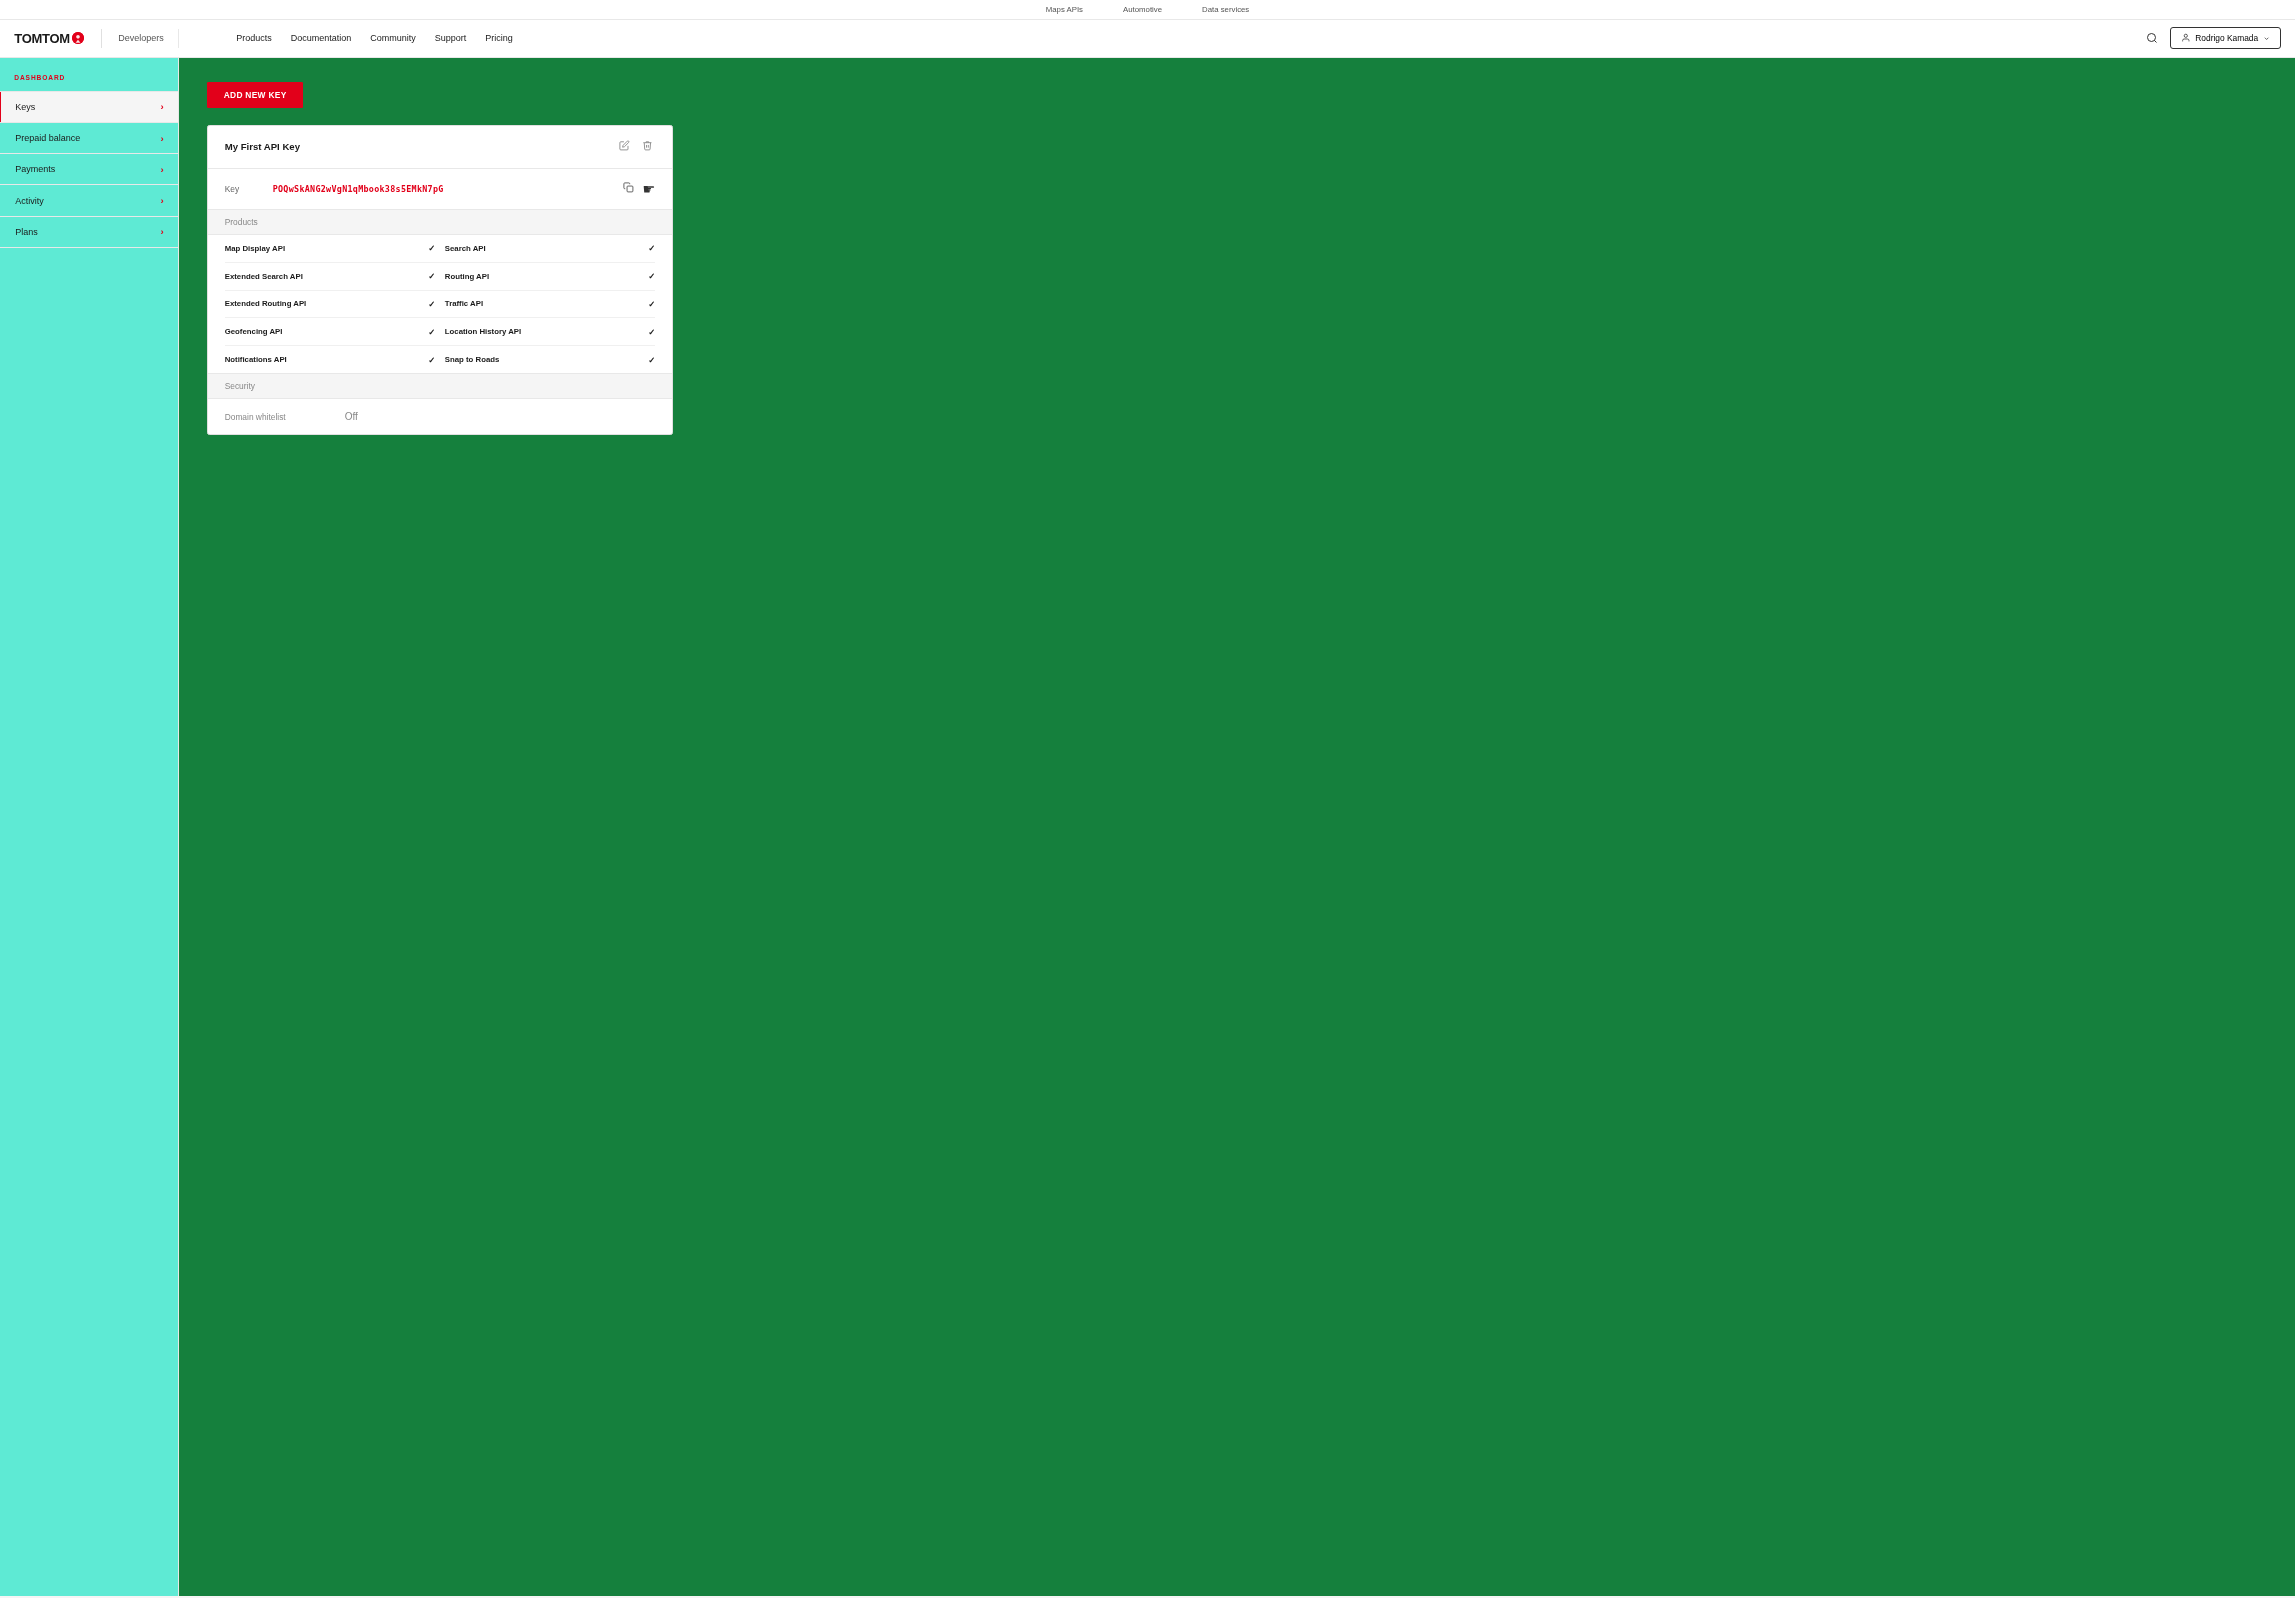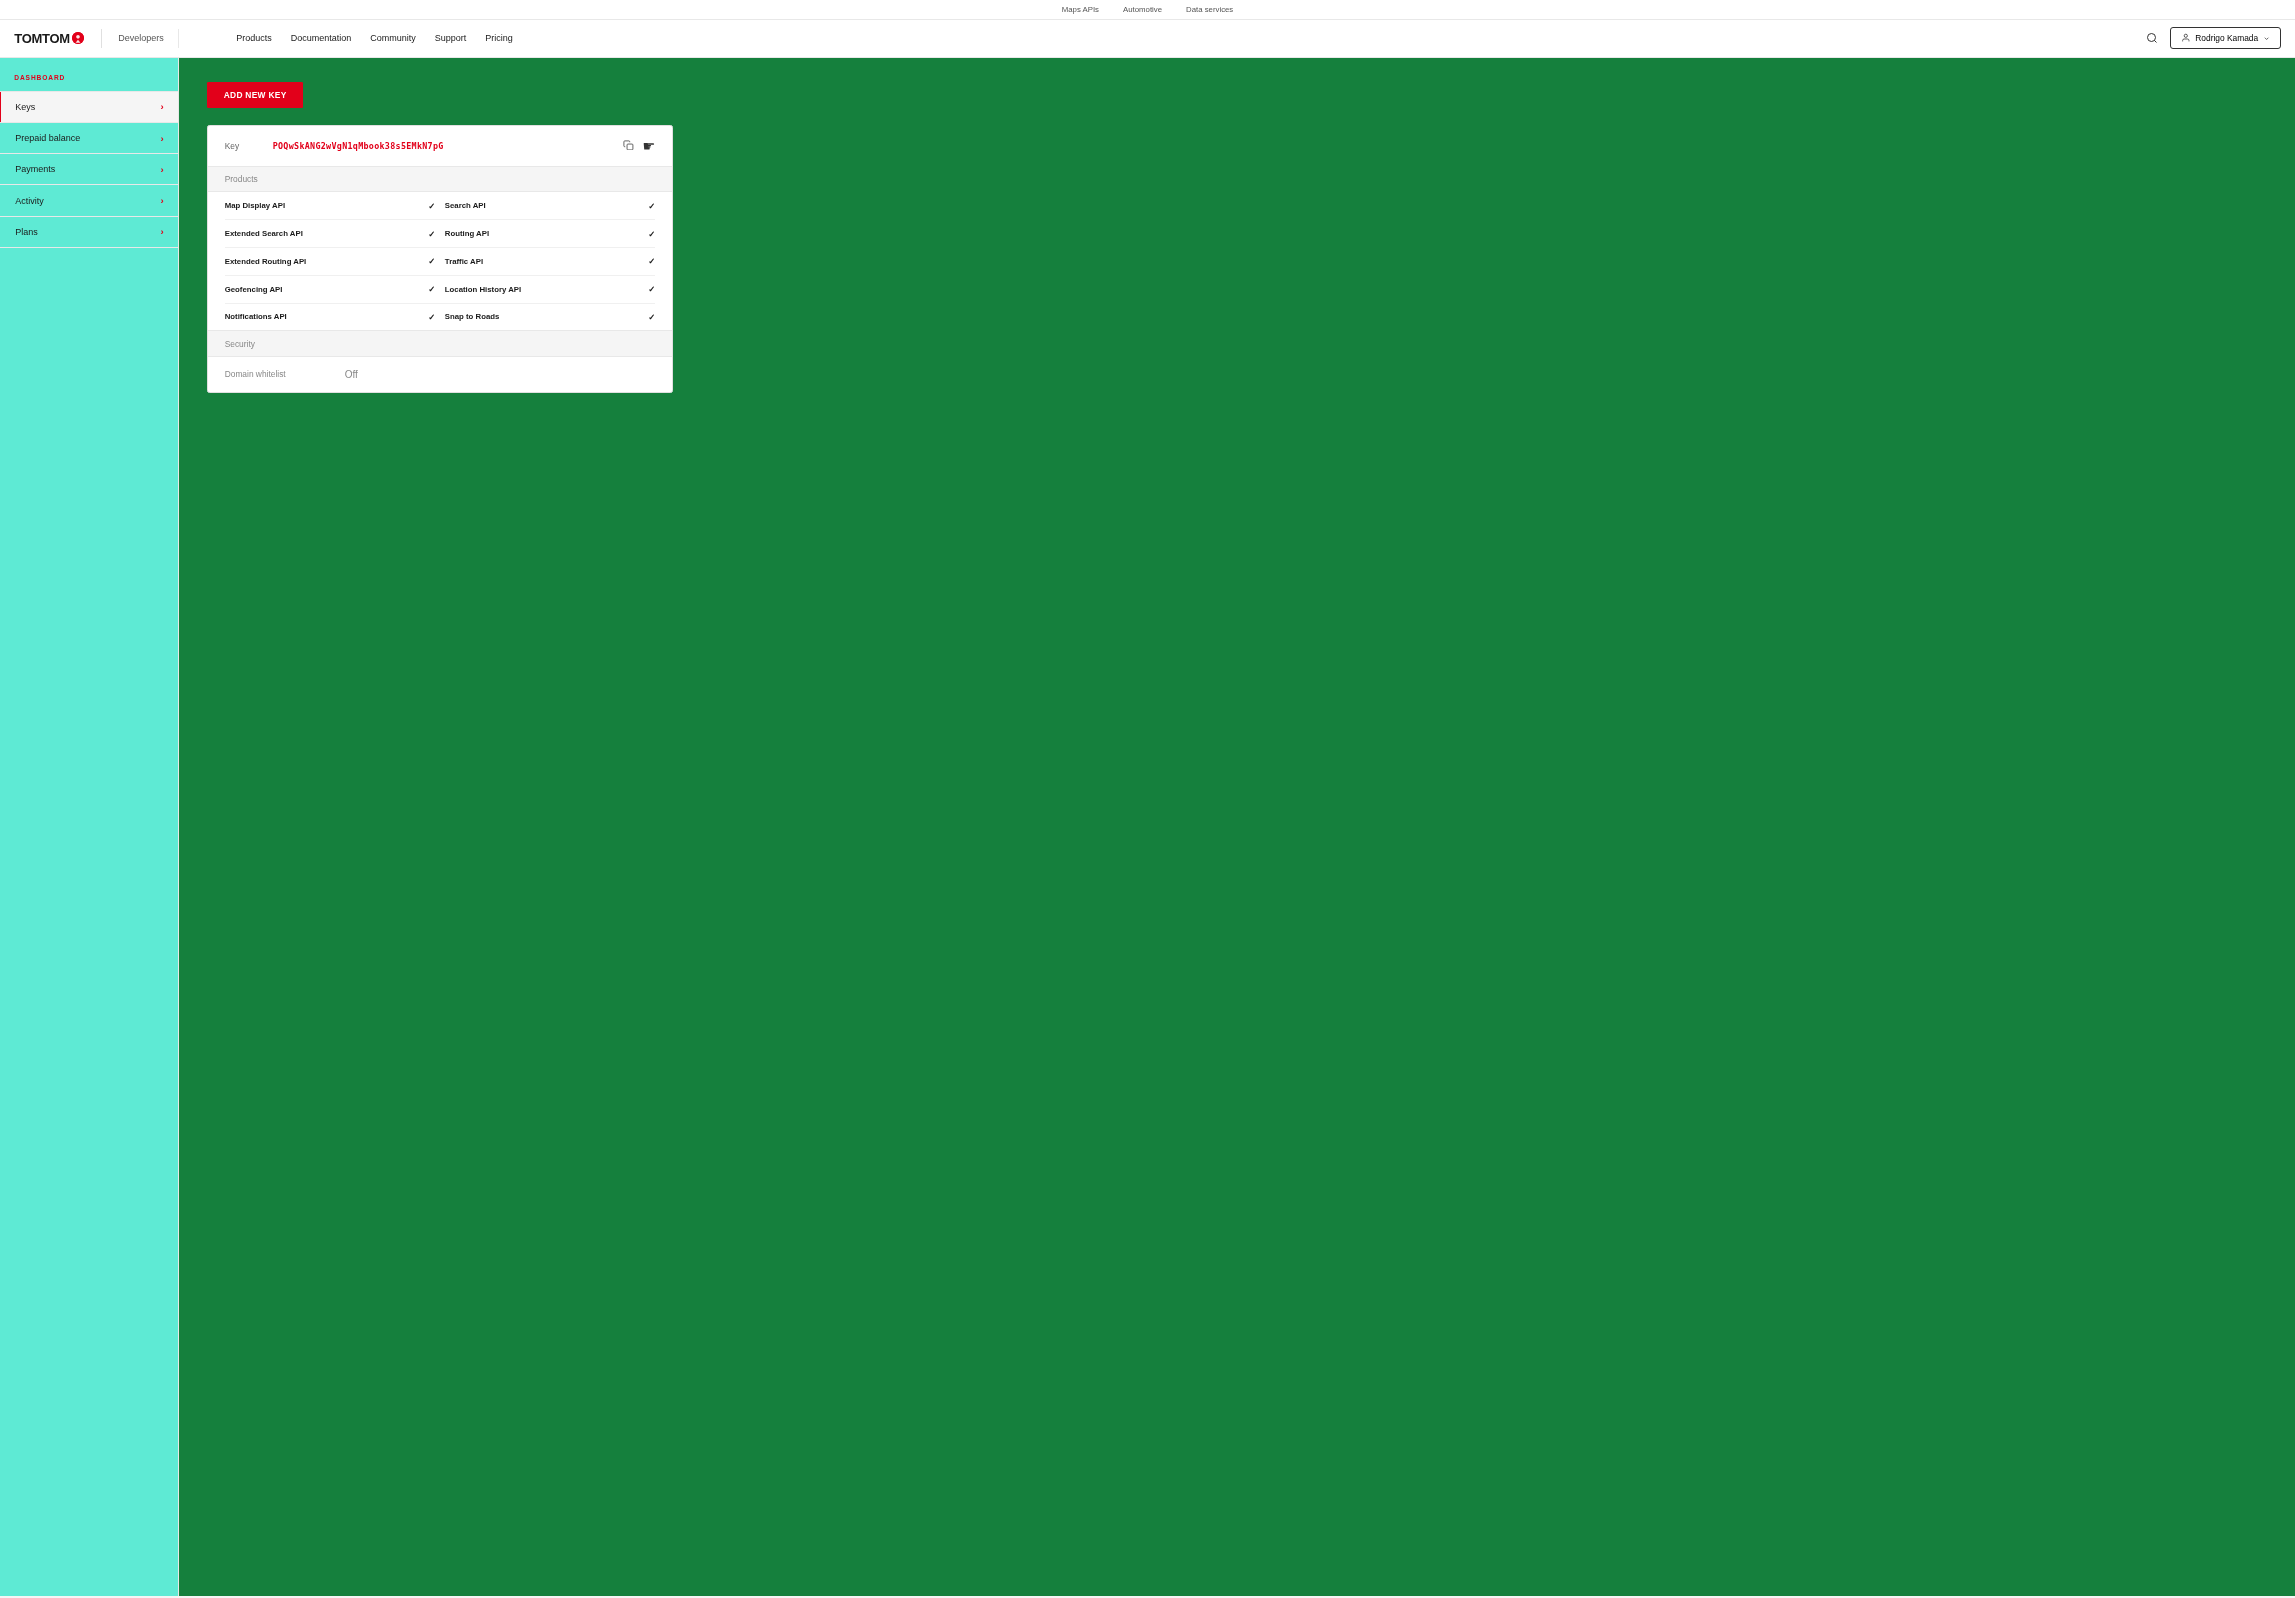--- a/index.html
+++ b/index.html
@@ -5,21 +5,21 @@
     * { box-sizing: border-box; margin: 0; padding: 0; }
     body { font-family: -apple-system, BlinkMacSystemFont, 'Segoe UI', Arial, sans-serif; background: #f5f5f5; color: #333; font-size: 8.4px; }
 
     
     .promo-bar {
       background: #fff;
       border-bottom: 0.6px solid #e8e8e8;
       display: flex;
       justify-content: center;
       align-items: center;
-      gap: 24px;
+      gap: 40px;
       padding: 4.8px 0;
     }
     .promo-bar a {
       color: #555;
       text-decoration: none;
       font-size: 7.8px;
     }
 
     
     .main-nav {
@@ -364,20 +364,39 @@
     </div>
     <hr class="sidebar-divider">
   </aside>
 
   <main class="main-content">
     <button class="add-key-btn">ADD NEW KEY</button>
 
     
     <div class="api-key-card">
 
+      <div class="card-header">
+        <span class="card-title">My First API Key</span>
+        <div class="card-actions">
+          <button class="icon-btn">
+            <svg width="10.8" height="10.8" viewBox="0 0 24 24" fill="none" stroke="#888" stroke-width="2">
+                <path d="M11 4H4a2 2 0 0 0-2 2v14a2 2 0 0 0 2 2h14a2 2 0 0 0 2-2v-7"></path>
+                <path d="M18.5 2.5a2.121 2.121 0 0 1 3 3L12 15l-4 1 1-4 9.5-9.5z"></path>
+              </svg>
+          </button>
+          <button class="icon-btn">
+            <svg width="10.8" height="10.8" viewBox="0 0 24 24" fill="none" stroke="#888" stroke-width="2">
+                <polyline points="3 6 5 6 21 6"></polyline>
+                <path d="M19 6l-1 14a2 2 0 0 1-2 2H8a2 2 0 0 1-2-2L5 6"></path>
+                <path d="M10 11v6M14 11v6"></path>
+                <path d="M9 6V4h6v2"></path>
+              </svg>
+          </button>
+        </div>
+      </div>
 
       <div class="key-row">
         <span class="key-label">Key</span>
         <span class="key-value">POQwSkANG2wVgN1qMbook38s5EMkN7pG</span>
         <button class="copy-btn">
           <svg width="10.8" height="10.8" viewBox="0 0 24 24" fill="none" stroke="#555" stroke-width="2">
               <rect x="9" y="9" width="13" height="13" rx="2" ry="2"></rect>
               <path d="M5 15H4a2 2 0 0 1-2-2V4a2 2 0 0 1 2-2h9a2 2 0 0 1 2 2v1"></path>
             </svg>
         </button>

